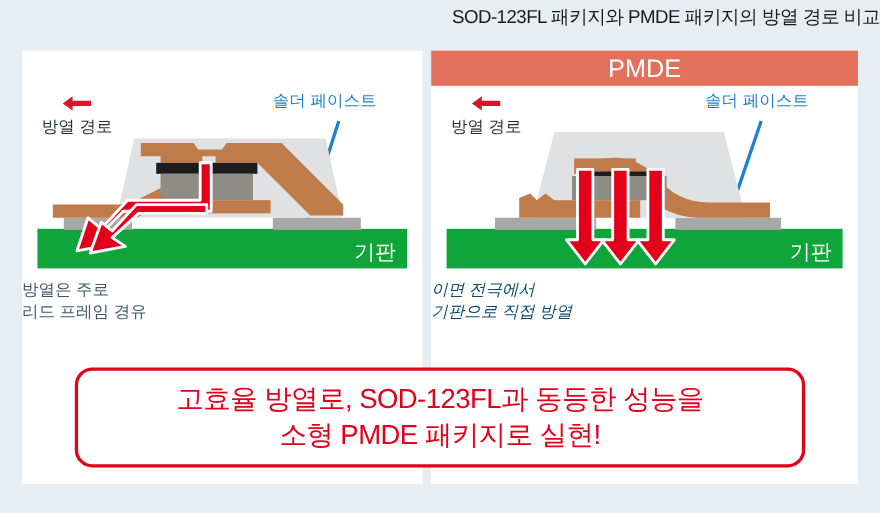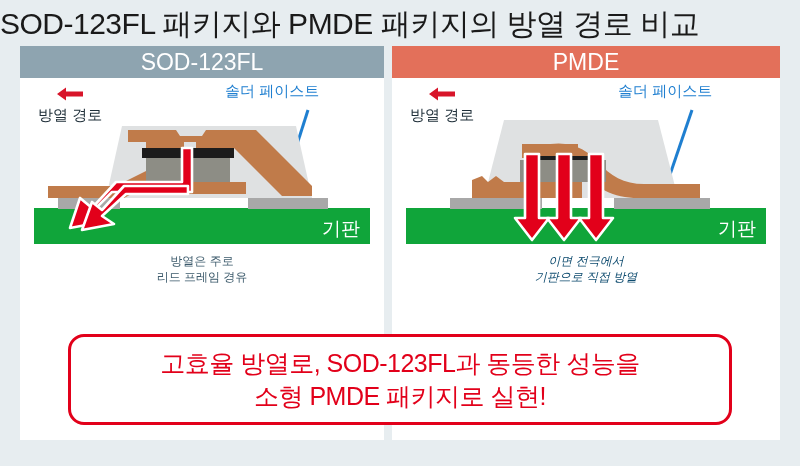--- a/index.html
+++ b/index.html
@@ -5,22 +5,22 @@
   html,body{margin:0;padding:0;}
   body{
     width:800px;height:466px;
     background:#e7edf0;
     font-family:"Liberation Sans","DejaVu Sans",sans-serif;
     overflow:hidden;
     position:relative;
   }
   #page-title{
     position:absolute;left:0;top:4px;width:800px;
-    text-align:left;
-    font-size:30px;
+    text-align:right;
+    font-size:17px;
     color:#1a1a1a;
     letter-spacing:-0.5px;
     white-space:nowrap;
   }
   .panel{
     position:absolute;top:46px;height:394px;
     background:#ffffff;
   }
   #panel-left{left:20px;width:364px;}
   #panel-right{left:392px;width:388px;}
@@ -32,30 +32,30 @@
   #header-left{background:#8ea4b0;}
   #header-right{background:#e3705a;}
   .legend{
     position:absolute;top:40px;left:18px;
     display:flex;align-items:center;gap:4px;
     font-size:15px;color:#20303a;white-space:nowrap;flex-direction:column;
   }
   .legend-arrow{display:block;}
   .solder-label{
     position:absolute;top:36px;
-    font-size:15px;color:#1f7fd0;white-space:nowrap;
+    font-size:15px;color:#1f7fd0;white-space:nowrap;margin-left:23px;
   }
   #solder-label-left{left:205px;}
   #solder-label-right{left:226px;}
   .diagram{
     position:absolute;left:0;top:58px;width:100%;height:150px;
   }
   .caption{
     position:absolute;left:0;width:100%;
-    text-align:center;font-size:12px;line-height:1.32;
+    font-size:15px;line-height:1.32;
     white-space:pre-line;
   }
   #caption-left{top:208px;color:#3c5a6b;}
   #caption-right{top:208px;color:#0c4a6e;font-style:italic;}
   #callout{
     position:absolute;left:68px;top:334px;width:664px;height:91px;
     border:3px solid #e2001a;border-radius:16px;
     background:#ffffff;
     display:flex;align-items:center;justify-content:center;
     text-align:center;
@@ -68,23 +68,20 @@
     font-family:"Liberation Sans","DejaVu Sans",sans-serif;
   }
 </style>
 </head>
 <body>
 
 <div id="page-title">SOD-123FL 패키지와 PMDE 패키지의 방열 경로 비교</div>
 
 <div class="panel" id="panel-left">
 
-  <div class="panel-header" id="header-left">
-    <span>SOD-123FL</span>
-  </div>
 
   <div class="legend">
     <svg class="legend-arrow" width="26" height="16" viewBox="0 0 26 16">
       <path d="M0 8 L9 1.5 L9 5.6 L26 5.6 L26 10.4 L9 10.4 L9 14.5 Z" fill="#d8152a"></path>
     </svg>
     <span>방열 경로</span>
   </div>
 
   <div class="solder-label" id="solder-label-left">솔더 페이스트</div>
 

